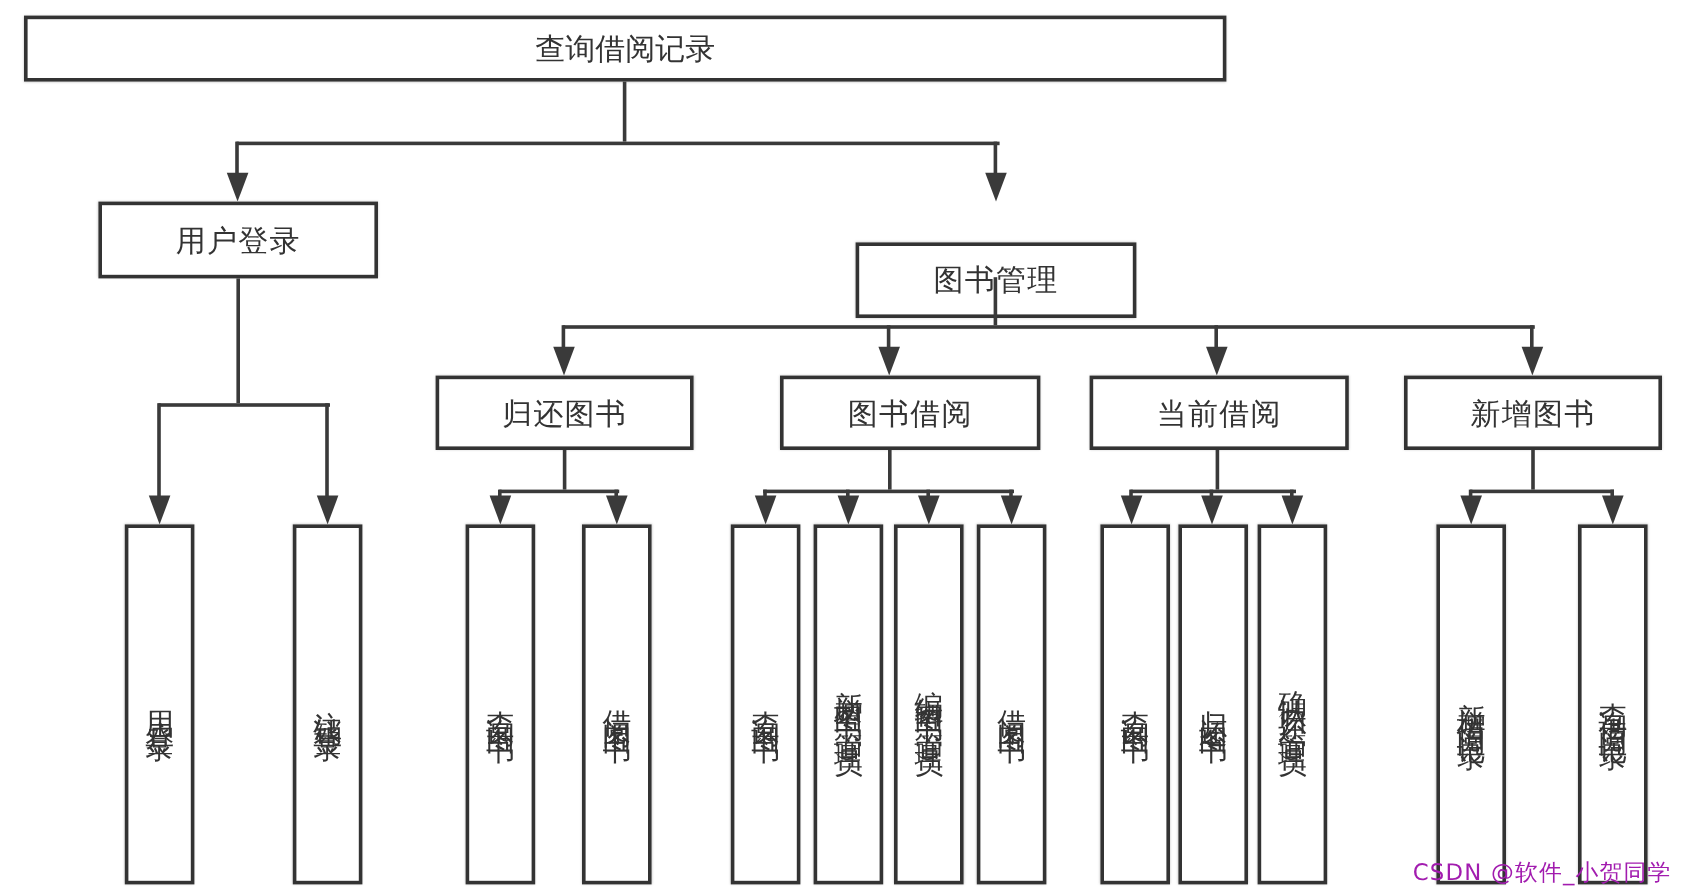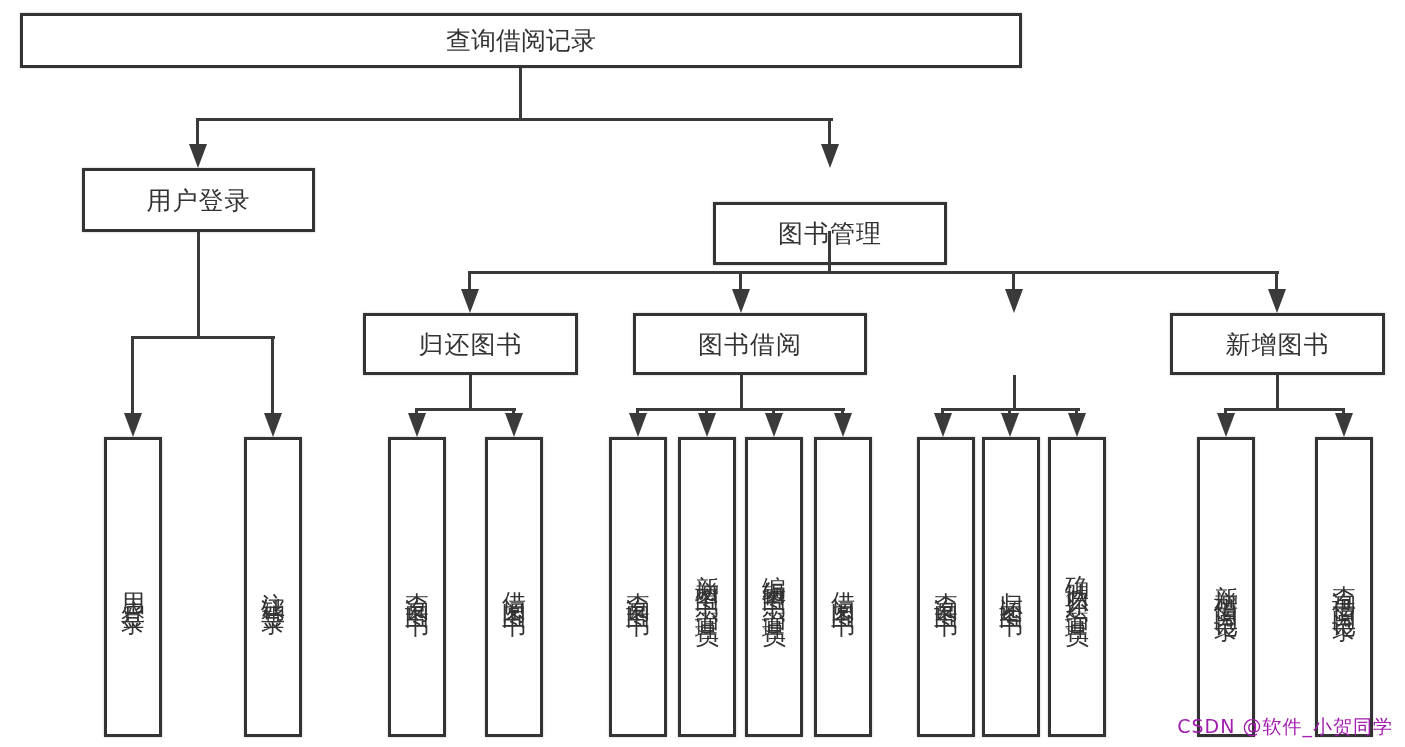--- a/index.html
+++ b/index.html
@@ -91,21 +91,22 @@
   <div class="arrow" style="left:264px;top:336px;height:101px;"></div>
 
   <div class="vline" style="left:828px;top:231px;height:40px;"></div>
   <div class="hline" style="left:469px;top:271px;width:810px;"></div>
   <div class="arrow" style="left:461px;top:271px;height:42px;"></div>
   <div class="arrow" style="left:732px;top:271px;height:42px;"></div>
   <div class="arrow" style="left:1005px;top:271px;height:42px;"></div>
   <div class="arrow" style="left:1268px;top:271px;height:42px;"></div>
 
   <div class="box hbox" style="left:363px;top:313px;width:215px;height:62px;">归还图书</div>
-  <div class="box hbox" style="left:633px;top:313px;width:234px;height:62px;">图书借阅</div>
+  <div class="box hbox" style="left:650px;top:313px;width:217px;height:62px;">图书借阅</div>
+  <div class="box hbox" style="left:908px;top:313px;width:216px;height:62px;">当前借阅</div>
   <div class="box hbox" style="left:1170px;top:313px;width:215px;height:62px;">新增图书</div>
 
   <div class="vline" style="left:469px;top:375px;height:33px;"></div>
   <div class="vline" style="left:740px;top:375px;height:33px;"></div>
   <div class="vline" style="left:1013px;top:375px;height:33px;"></div>
   <div class="vline" style="left:1276px;top:375px;height:33px;"></div>
 
   <div class="hline" style="left:416px;top:408px;width:100px;"></div>
   <div class="hline" style="left:636px;top:408px;width:209px;"></div>
   <div class="hline" style="left:942px;top:408px;width:138px;"></div>

